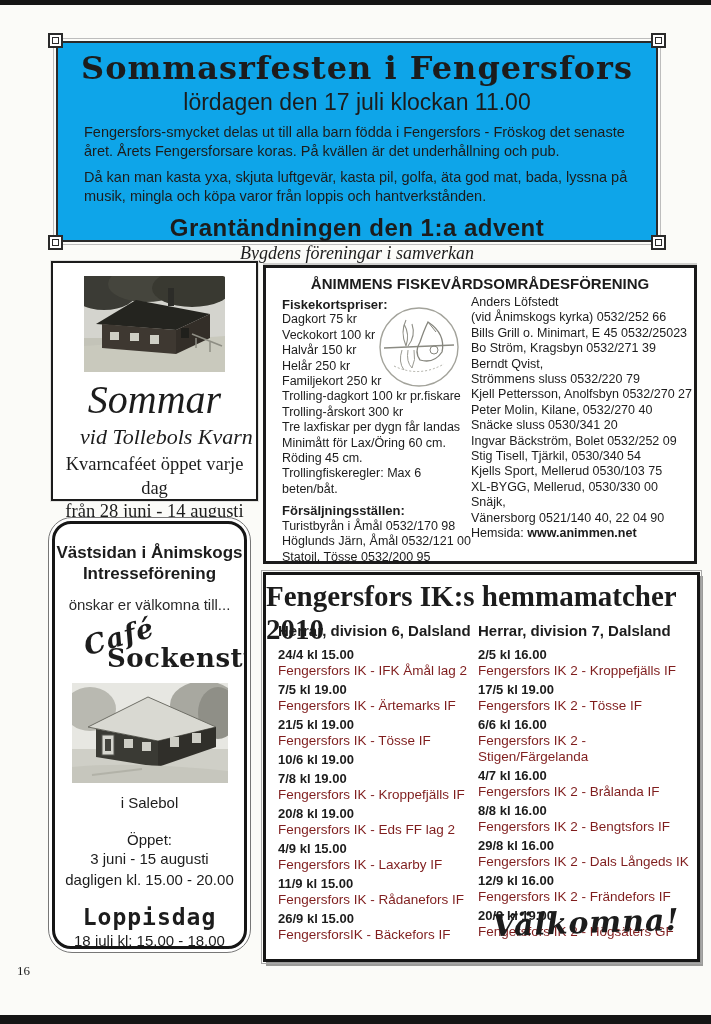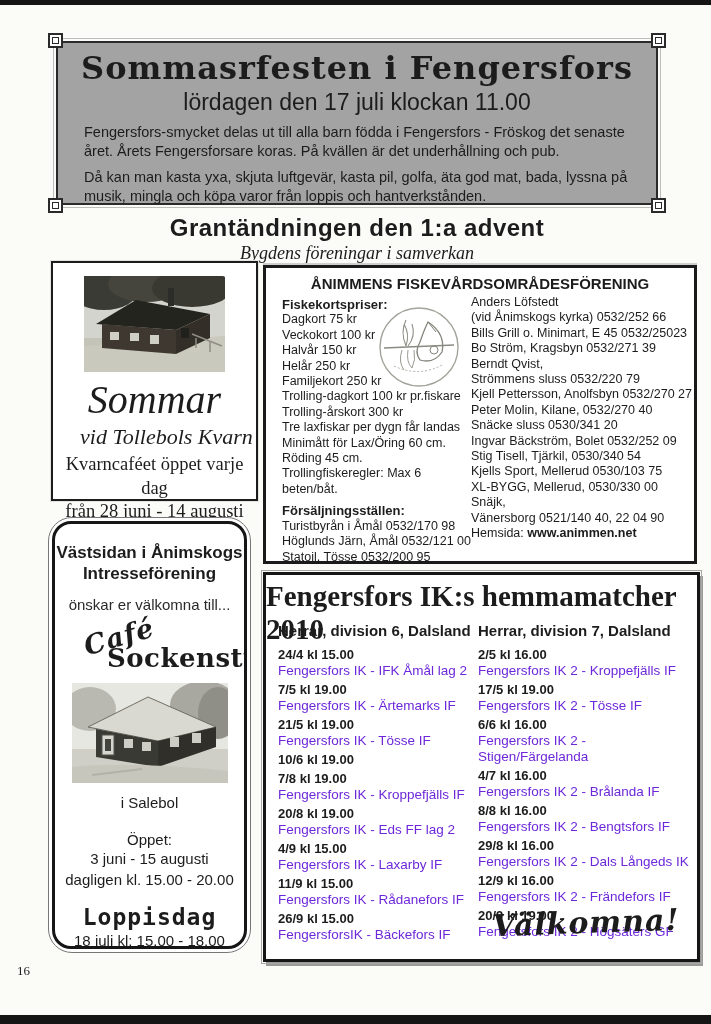--- a/index.html
+++ b/index.html
@@ -8,22 +8,22 @@
     font-family:"Liberation Sans", sans-serif;
     background:#fbfbf8; color:#1c1c1c;
     position:relative; overflow:hidden;
   }
   .scan-strip { position:absolute; left:0; width:711px; background:#151515; }
   .scan-strip.top { top:0; height:5px; }
   .scan-strip.bottom { bottom:0; height:9px; }
 
   
   .banner {
-    position:absolute; left:56px; top:41px; width:602px; height:164px;
-    background:#a3a3a3; border:2px solid #2a2a2a;
+    position:absolute; left:56px; top:41px; width:602px; height:201px;
+    background:#0ea5e9; border:2px solid #2a2a2a;
     outline:1px solid #bdbdbd; outline-offset:2px;
     text-align:center;
   }
   .corner {
     position:absolute; width:15px; height:15px; background:#fff;
     border:2px solid #2a2a2a; display:flex; align-items:center; justify-content:center;
   }
   .corner::after { content:""; width:5px; height:5px; border:1.5px solid #2a2a2a; }
   .corner.tl { left:-10px; top:-10px; }
   .corner.tr { right:-10px; top:-10px; }
@@ -109,21 +109,21 @@
   .matches-title {
     text-align:left; font-family:"Liberation Serif", serif; font-weight:bold;
     font-size:29px; margin-top:5px; letter-spacing:0px;
   }
   .match-col { position:absolute; top:47px; width:205px; }
   .match-col.left { left:12px; }
   .match-col.right { left:212px; width:218px; }
   .match-col-header { font-weight:bold; font-size:15px; margin-bottom:8px; }
   .match-entry { margin-bottom:3px; }
   .match-date { font-weight:bold; font-size:13px; line-height:16px; }
-  .match-teams { font-size:13.5px; line-height:16px; color:#6d28d9; }
+  .match-teams { font-size:13.5px; line-height:16px; color:#7f1d1d; }
   .closing {
     position:absolute; left:210px; top:330px; width:220px; text-align:center;
     font-family:"DejaVu Serif", serif; font-style:italic; font-weight:bold;
     font-size:30px; transform:rotate(-2deg); letter-spacing:1px;
   }
 
   .page-number {
     position:absolute; left:17px; top:963px;
     font-family:"Liberation Serif", serif; font-size:13px;
   }

